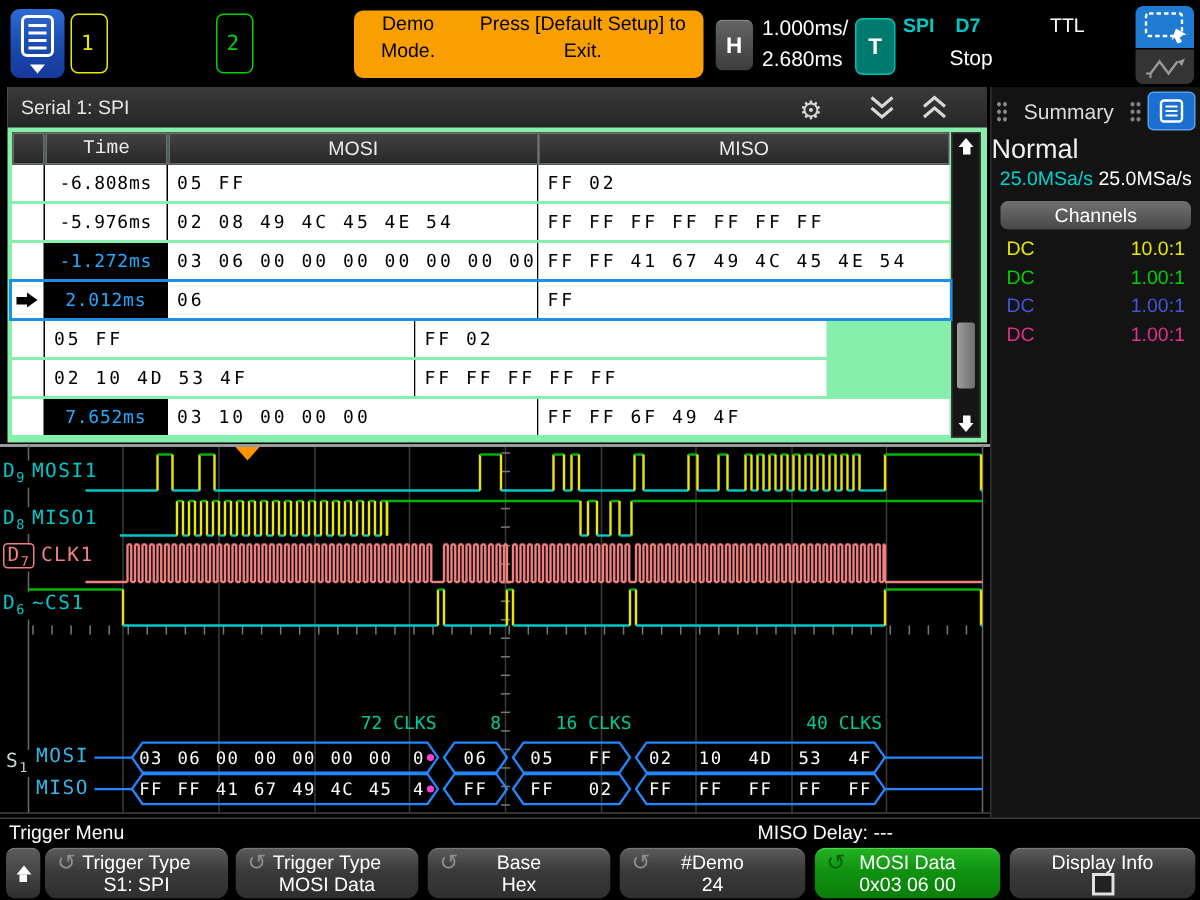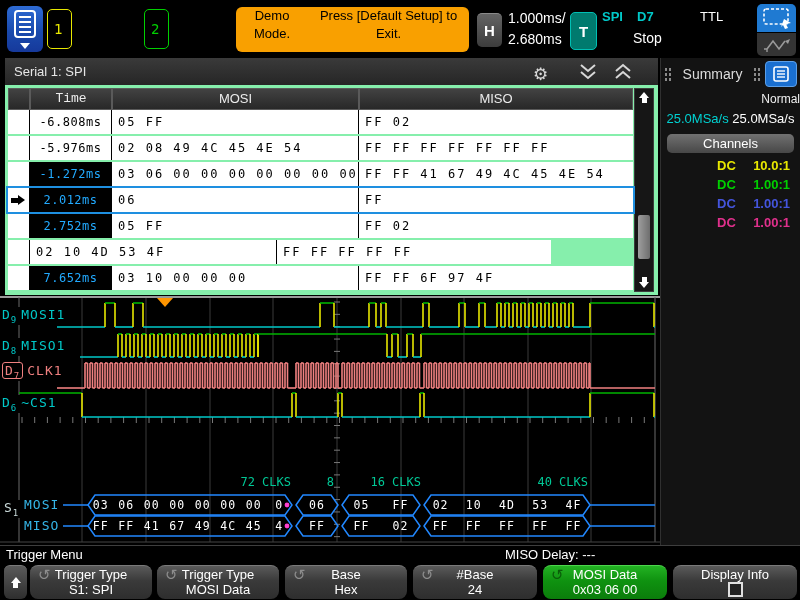--- a/index.html
+++ b/index.html
@@ -47,24 +47,24 @@
   .arr-u::after{content:"";position:absolute;left:3.5px;top:6px;width:5px;height:5px;background:#fff;}
   .arr-d::before{content:"";position:absolute;left:1px;bottom:0;border-left:5px solid transparent;border-right:5px solid transparent;border-top:6px solid #fff;}
   .arr-d::after{content:"";position:absolute;left:3.5px;bottom:6px;width:5px;height:5px;background:#fff;}
   
   .side{left:660px;top:58px;width:140px;height:487px;background:#131313;border-left:1px solid #303030;box-sizing:border-box;}
   .side-head{display:flex;align-items:center;height:32px;padding:0 3px;color:#dcdcdc;font-size:14px;}
   .grip{width:8px;height:15px;background-image:radial-gradient(#8a8a8a 1px,transparent 1.4px);background-size:4px 5px;}
   .side-title{flex:1;text-align:center;}
   .side-menu-btn{width:32px;height:26px;background:#1a6fd0;border:1px solid #5c9fe8;border-radius:4px;display:flex;align-items:center;justify-content:center;box-sizing:border-box;}
   .gbtn{margin:3px 6px 2px;height:19px;background:linear-gradient(#717171,#474747);border-radius:5px;color:#fff;font-size:13px;text-align:center;line-height:19px;}
-  .side-text{color:#f0f0f0;text-align:right;font-size:12px;height:19px;line-height:19px;}
+  .side-text{color:#f0f0f0;text-align:left;font-size:18px;height:19px;line-height:19px;}
   .rates{text-align:center;font-size:13px;height:19px;line-height:19px;}
   .chrows{margin-top:3px;}
-  .chrow{display:flex;justify-content:space-between;padding:0 10px;height:19px;line-height:19px;font-size:13px;font-weight:bold;margin-left:46px;}
+  .chrow{display:flex;justify-content:space-between;padding:0 10px;height:19px;line-height:19px;font-size:13px;font-weight:normal;}
   
   .wave{left:0;top:296px;width:660px;height:248px;}
   .dlab{position:absolute;background:#000;font-family:"DejaVu Sans Mono",monospace;font-size:13px;letter-spacing:1px;padding-right:4px;white-space:nowrap;}
   .dlab sub{font-size:9px;}
   .dnum{margin-right:4px;}
   .d7box{border:1px solid #f08080;border-radius:3px;padding:0 2px;}
   
   .bbar{left:0;top:545px;width:800px;height:55px;background:#000;border-top:1px solid #3e3e3e;box-sizing:border-box;}
   .mlabel{position:absolute;left:6px;top:1px;color:#fff;font-size:13px;}
   .mdelay{position:absolute;left:505px;top:1px;color:#fff;font-size:13px;}
@@ -169,34 +169,33 @@
           <div class="cell c-miso">FF FF 41 67 49 4C 45 4E 54</div>
         </div>
         <div class="trow sel">
           <div class="cell c-marker"><span class="arr-r"></span></div>
           <div class="cell c-time hl">2.012ms</div>
           <div class="cell c-mosi">06</div>
           <div class="cell c-miso">FF</div>
         </div>
         <div class="trow">
           <div class="cell c-marker"></div>
-          <div class="cell c-time hl">2.752ms</div>
           <div class="cell c-mosi">05 FF</div>
           <div class="cell c-miso">FF 02</div>
         </div>
         <div class="trow">
           <div class="cell c-marker"></div>
           <div class="cell c-mosi">02 10 4D 53 4F</div>
           <div class="cell c-miso">FF FF FF FF FF</div>
         </div>
         <div class="trow">
           <div class="cell c-marker"></div>
           <div class="cell c-time hl">7.652ms</div>
           <div class="cell c-mosi">03 10 00 00 00</div>
-          <div class="cell c-miso">FF FF 6F 97 4F</div>
+          <div class="cell c-miso">FF FF 6F 49 4F</div>
         </div>
       </div>
     <div class="sbar">
       <div class="sbtn" style="top:0;">
           <span class="arr-u"></span>
         </div>
       <div class="sthumb"></div>
       <div class="sbtn" style="bottom:0;">
           <span class="arr-d"></span>
         </div>
@@ -994,21 +993,21 @@
           <div class="l1">Trigger Type</div>
           <div class="l2">MOSI Data</div>
         </div>
         <div class="skey" style="left: 285px; width: 122px;">
           <span class="knob">↺</span>
           <div class="l1">Base</div>
           <div class="l2">Hex</div>
         </div>
         <div class="skey" style="left: 413px; width: 124px;">
           <span class="knob">↺</span>
-          <div class="l1">#Base</div>
+          <div class="l1">#Demo</div>
           <div class="l2">24</div>
         </div>
         <div class="skey green" style="left: 543px; width: 124px;">
           <span class="knob">↺</span>
           <div class="l1">MOSI Data</div>
           <div class="l2">0x03 06 00</div>
         </div>
         <div class="skey" style="left: 673px; width: 124px;"><div class="l1">Display Info</div><span class="chk"></span></div>
       </div>
   </div>

